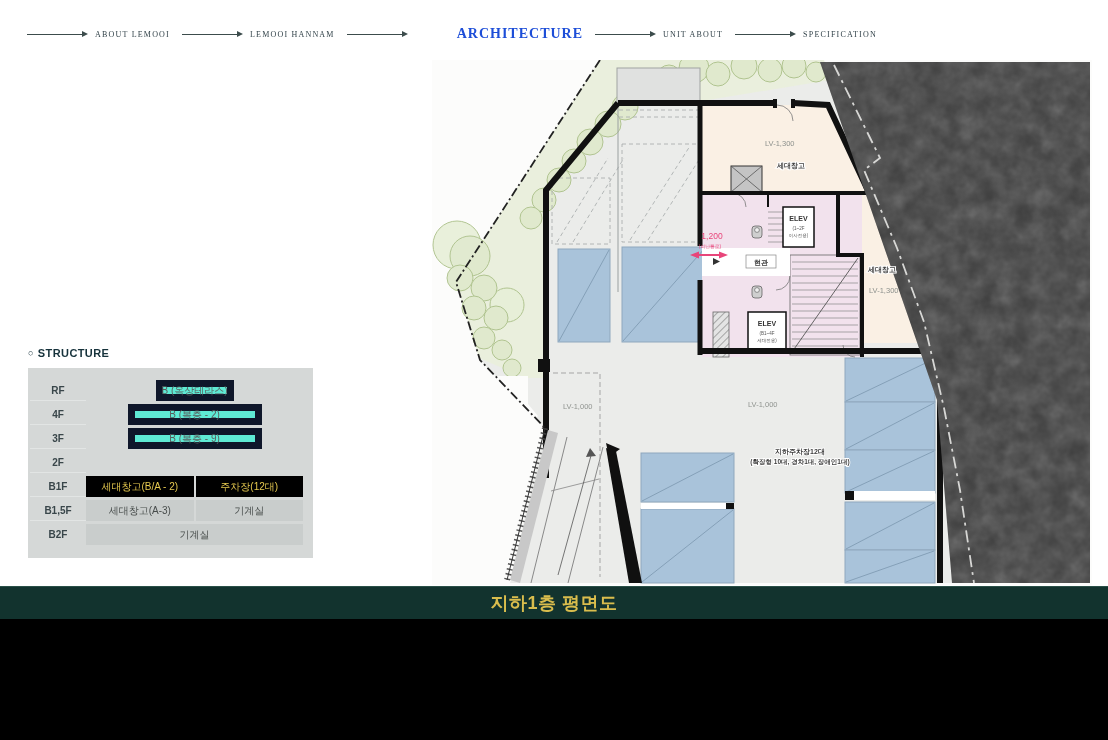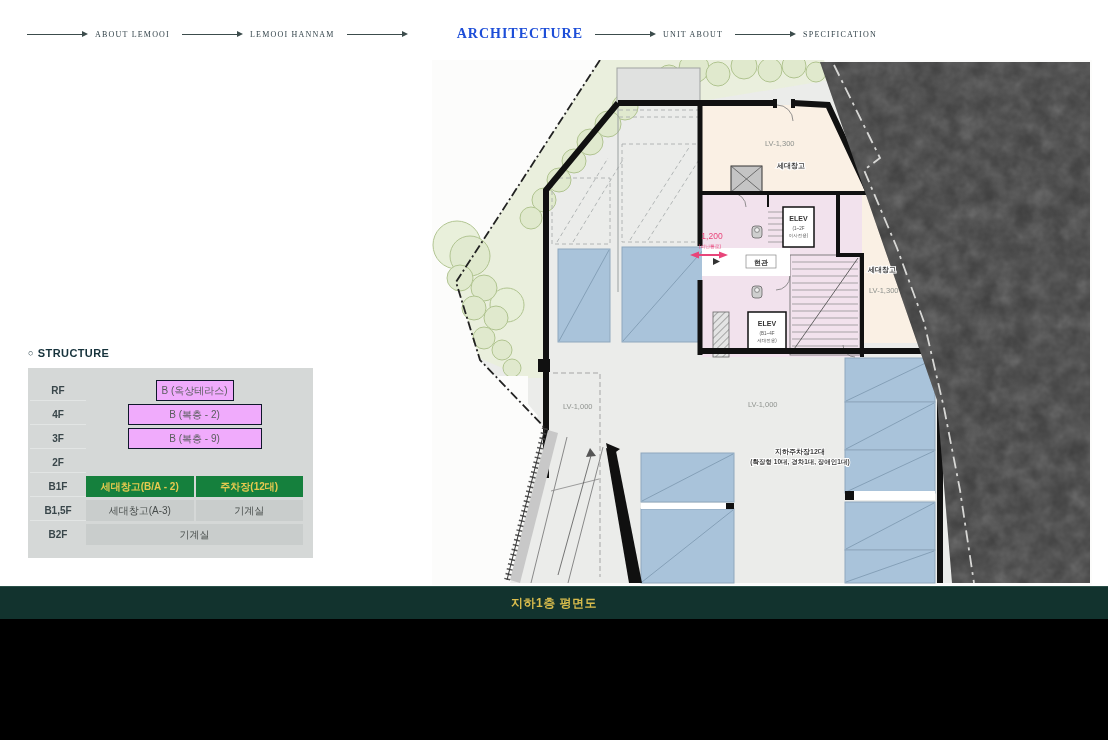--- a/index.html
+++ b/index.html
@@ -24,39 +24,39 @@
         font-size:11px;font-weight:bold;color:#16323b;letter-spacing:.4px;margin-bottom:9px;}
   .structure-heading .bullet{font-size:9px;font-weight:bold;}
   .structure-table{background:#d5d8d7;padding:12px 10px 13px 2px;
         display:flex;flex-direction:column;gap:3px;box-sizing:border-box;}
   .s-row{display:flex;height:21px;}
   .s-floor{width:56px;flex:none;display:flex;align-items:center;justify-content:center;
         font-size:10px;font-weight:bold;color:#39464a;border-bottom:1px solid #e2e5e4;}
   .s-row:last-child .s-floor{border-bottom:none;}
   .s-cells{flex:1;display:flex;justify-content:center;gap:2px;}
   .cell{display:flex;align-items:center;justify-content:center;
-        font-size:10px;color:#585d5c;background:#f0abfc;border:1px solid #0f172a;
+        font-size:10px;color:#585d5c;background:#5eead4;border:7px solid #0f172a;
         box-sizing:border-box;white-space:nowrap;}
   .cell.narrow{width:78px;}
   .cell.mid{width:134px;}
   .cell.wide{width:188px;}
   .cell.half{flex:1;}
   .cell.full{flex:1;}
   .cell.gray{background:#c9cdcc;border:none;color:#474c4b;}
-  .cell.dark{background:#15803d;border:none;color:#e6c94f;font-weight:bold;}
+  .cell.dark{background:#000000;border:none;color:#e6c94f;font-weight:normal;}
 
   
   .plan{position:absolute;left:432px;top:60px;width:660px;height:525px;}
   .plan text{font-family:"Liberation Sans",sans-serif;}
 
   
   .title-bar{position:absolute;left:0;top:586px;width:1108px;height:33px;
         background:#12332e;border-top:1px solid #2a5048;box-sizing:border-box;
         display:flex;align-items:center;justify-content:center;}
-  .title-bar .title{color:#d9bd4d;font-size:12px;font-weight:bold;letter-spacing:.5px;}
+  .title-bar .title{color:#d9bd4d;font-size:18px;font-weight:bold;letter-spacing:.5px;}
   .black-area{position:absolute;left:0;top:619px;width:1108px;height:121px;background:#000;}
 </style>
 </head>
 <body>
 
 <div class="nav">
   <span class="nav-connector"></span>
   <span class="nav-item">ABOUT LEMOOI</span>
   <span class="nav-connector"></span>
   <span class="nav-item">LEMOOI HANNAM</span>

